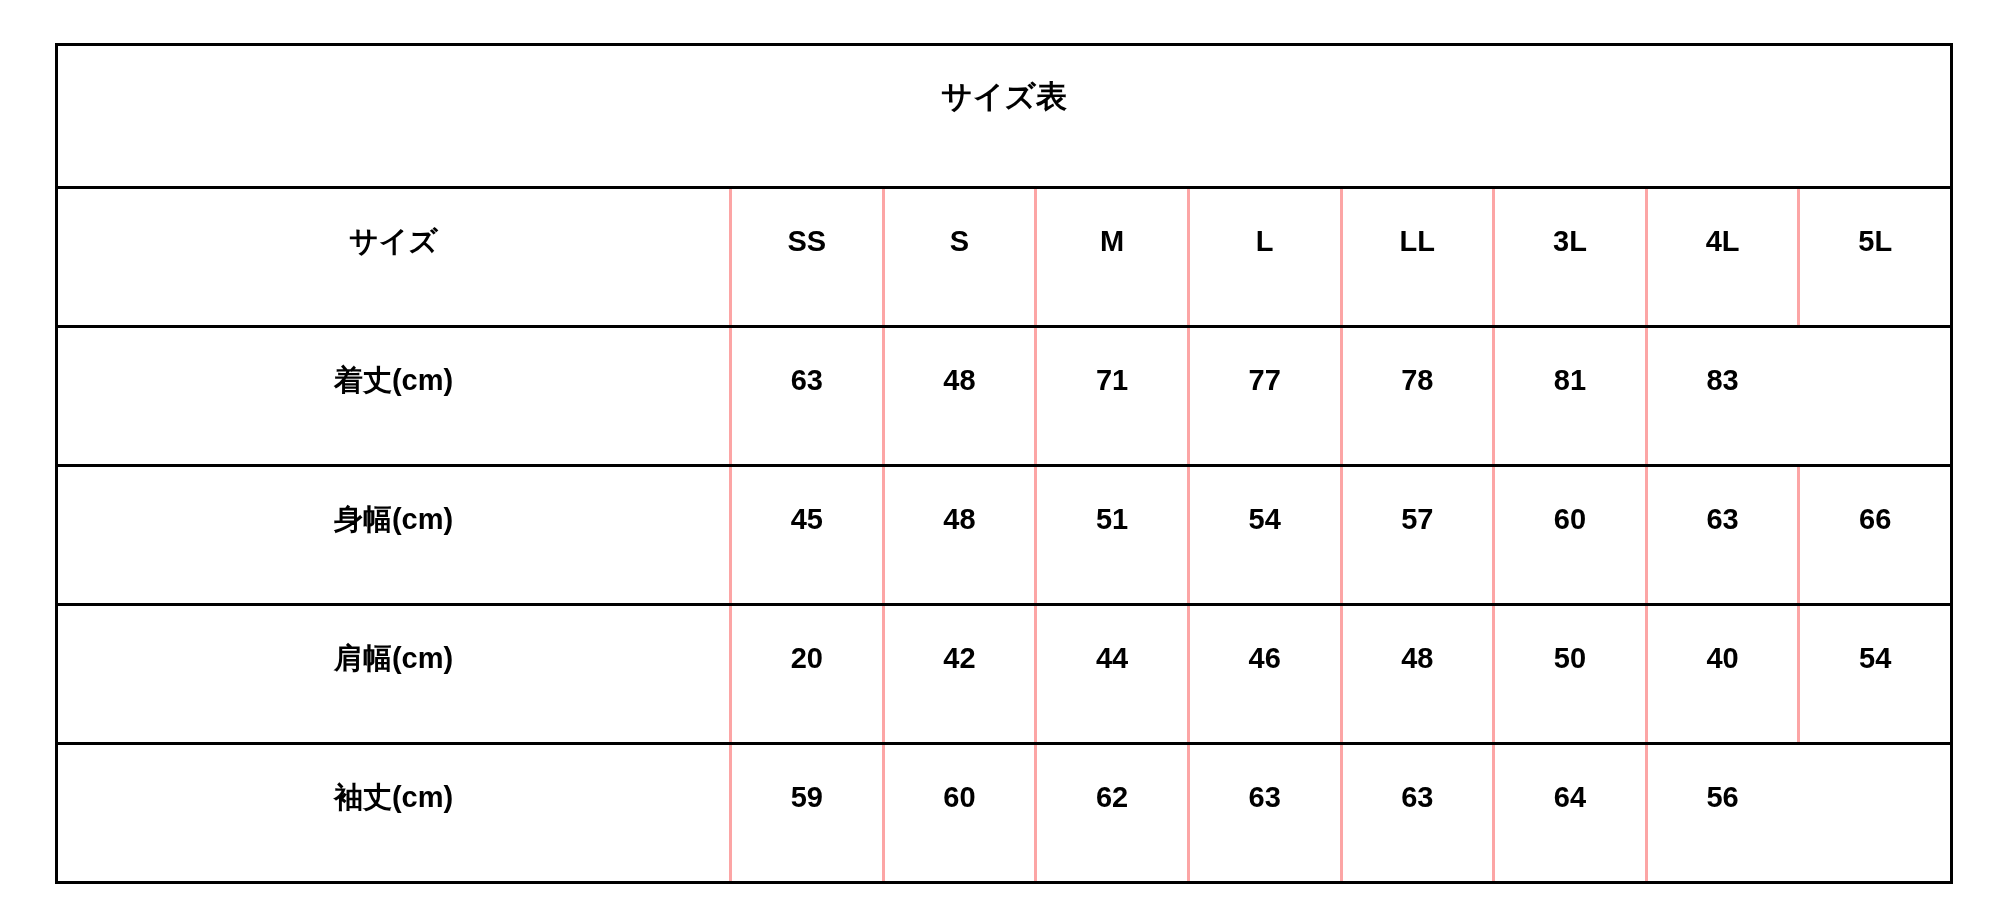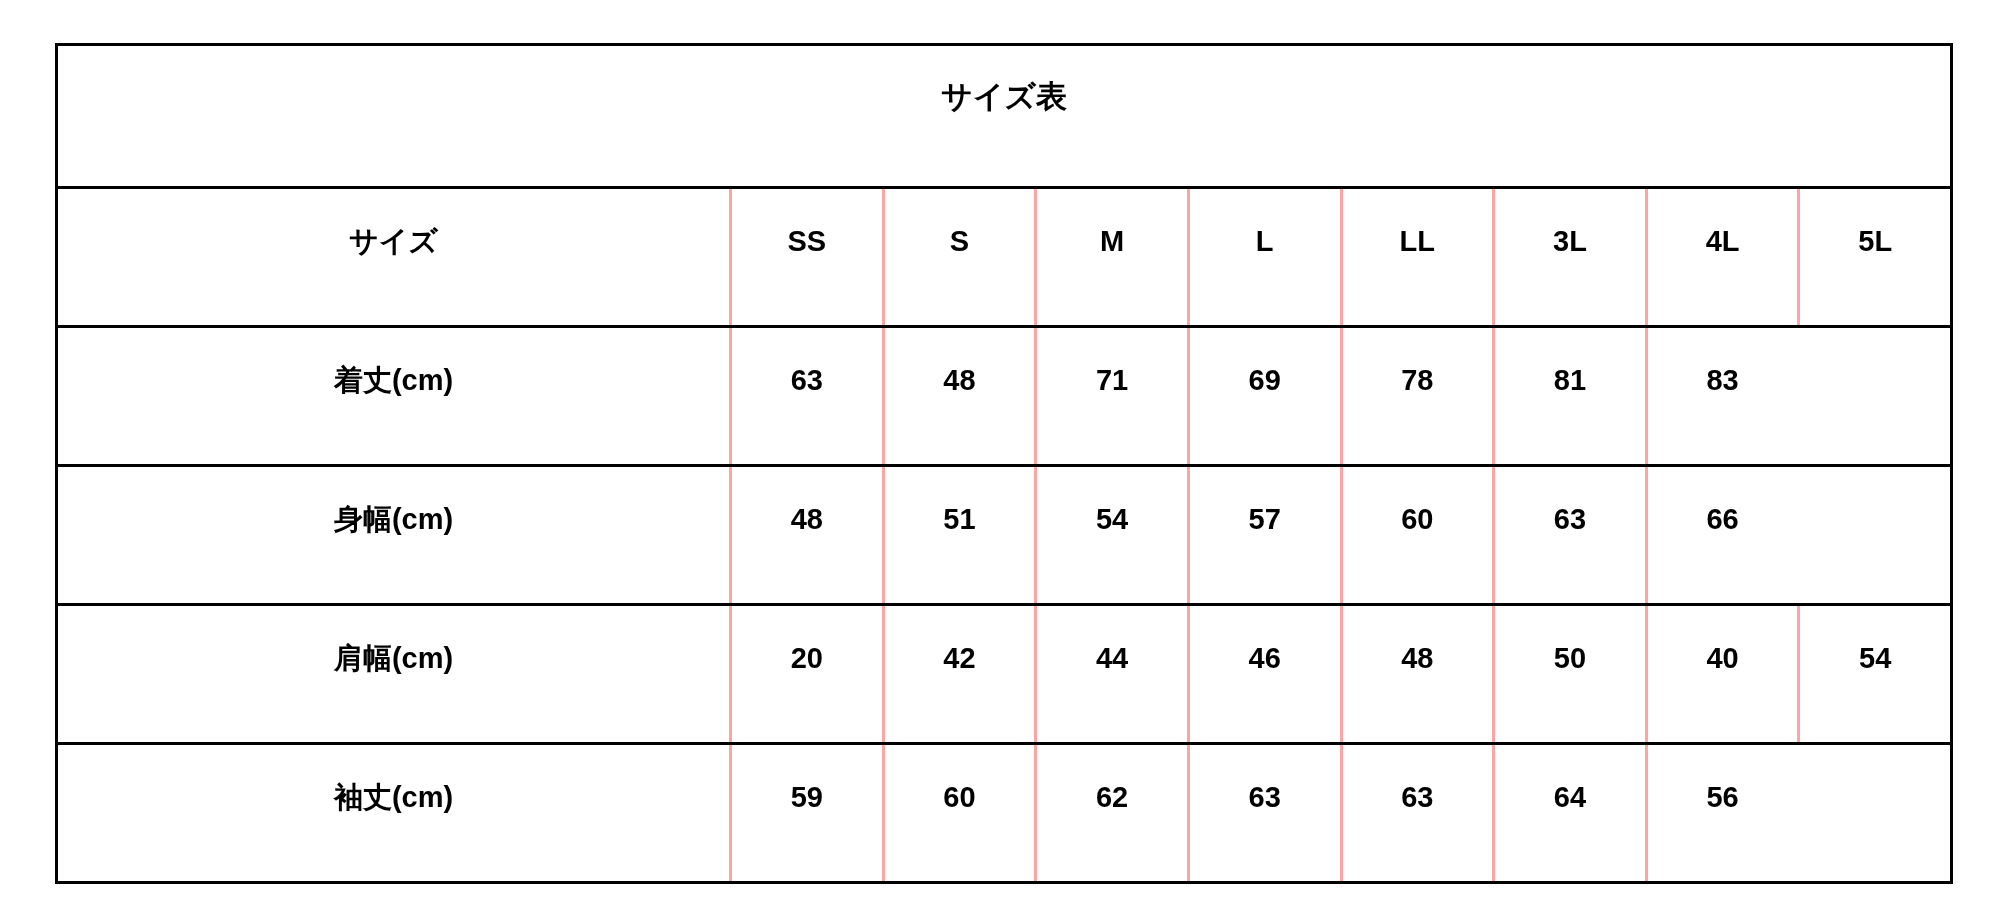--- a/index.html
+++ b/index.html
@@ -76,28 +76,29 @@
     <div class="cell">3L</div>
     <div class="cell">4L</div>
     <div class="cell">5L</div>
   </div>
 
   <div class="t-row">
     <div class="cell">着丈(cm)</div>
     <div class="cell">63</div>
     <div class="cell">48</div>
     <div class="cell">71</div>
-    <div class="cell">69</div>
+    <div class="cell">77</div>
     <div class="cell">78</div>
     <div class="cell">81</div>
     <div class="cell">83</div>
   </div>
 
   <div class="t-row">
     <div class="cell">身幅(cm)</div>
+    <div class="cell">45</div>
     <div class="cell">48</div>
     <div class="cell">51</div>
     <div class="cell">54</div>
     <div class="cell">57</div>
     <div class="cell">60</div>
     <div class="cell">63</div>
     <div class="cell">66</div>
   </div>
 
   <div class="t-row">

